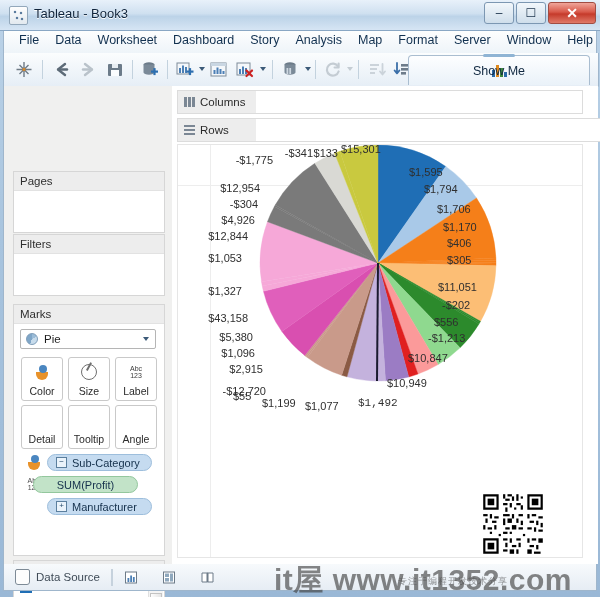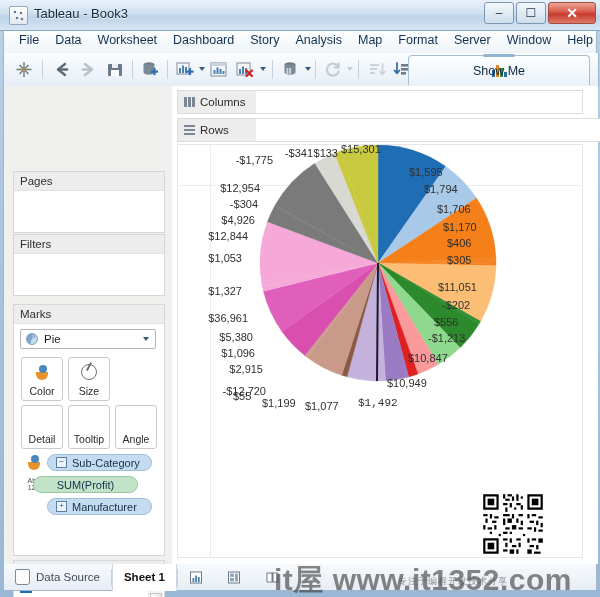--- a/index.html
+++ b/index.html
@@ -340,20 +340,26 @@
           <span class="ic">
               <span class="color-ic"></span>
             </span>
           <span class="t">Color</span>
         </div>
         <div class="mbtn" style="left:54px;top:52px">
           <span class="ic">
               <span class="size-ic"></span>
             </span>
           <span class="t">Size</span>
+        </div>
+        <div class="mbtn" style="left:101px;top:52px">
+          <span class="ic">
+              <span class="abc-ic">Abc<br>123</span>
+            </span>
+          <span class="t">Label</span>
         </div>
         <div class="mbtn" style="left:7px;top:100px">
           <span class="t">Detail</span>
         </div>
         <div class="mbtn" style="left:54px;top:100px">
           <span class="t">Tooltip</span>
         </div>
         <div class="mbtn" style="left:101px;top:100px">
           <span class="t">Angle</span>
         </div>
@@ -461,21 +467,21 @@
               <div class="lbl" style="top: 207px; left: 230px;">$10,847</div>
               <div class="lbl" style="top: 224px; left: 209px; margin-top: 8px;">$10,949</div>
               <div class="lbl" style="top: 252px; left: 180px; font-family: Liberation Mono, monospace;">$1,492</div>
               <div class="lbl" style="top: 255px; left: 127px;">$1,077</div>
               <div class="lbl" style="top: 252px; left: 84px;">$1,199</div>
               <div class="lbl" style="top: 245px; left: 55px;">$55</div>
               <div class="lbl" style="top: 240px; right: 318px;">-$12,720</div>
               <div class="lbl" style="top: 218px; right: 321px;">$2,915</div>
               <div class="lbl" style="top: 202px; right: 329px;">$1,096</div>
               <div class="lbl" style="top: 186px; right: 331px;">$5,380</div>
-              <div class="lbl" style="top: 167px; right: 336px;">$36,961</div>
+              <div class="lbl" style="top: 167px; right: 336px;">$43,158</div>
               <div class="lbl" style="top: 140px; right: 342px;">$1,327</div>
               <div class="lbl" style="top: 107px; right: 342px;">$1,053</div>
               <div class="lbl" style="top: 85px; right: 336px;">$12,844</div>
               <div class="lbl" style="top: 69px; right: 329px;">$4,926</div>
               <div class="lbl" style="top: 53px; right: 326px;">-$304</div>
               <div class="lbl" style="top: 37px; right: 324px;">$12,954</div>
               <div class="lbl" style="top: 9px; right: 311px;">-$1,775</div>
               <div class="lbl" style="top: 2px; right: 271px;">-$341</div>
               <div class="lbl" style="top: 2px; right: 246px;">$133</div>
             </div>
@@ -484,23 +490,20 @@
       </div>
     </div>
   </div>
 
   <div class="statusbar">
     <div class="sb-item">
       <span class="sb-ic"></span>
       <span>Data Source</span>
     </div>
     <div class="sb-sep"></div>
-    <div class="sb-item active">
-      <span>Sheet 1</span>
-    </div>
     <div class="sb-sep"></div>
     <div class="sb-item">
       <svg width="16" height="15" viewBox="0 0 16 15">
         <rect x="1.5" y="2" width="11" height="11" fill="#fff" stroke="#6d7b88"></rect>
         <g fill="#4b7fb5">
             <rect x="3.5" y="8" width="1.8" height="4"></rect>
             <rect x="6.2" y="5.5" width="1.8" height="6.5"></rect>
             <rect x="8.9" y="7" width="1.8" height="5"></rect>
           </g>
       </svg>

